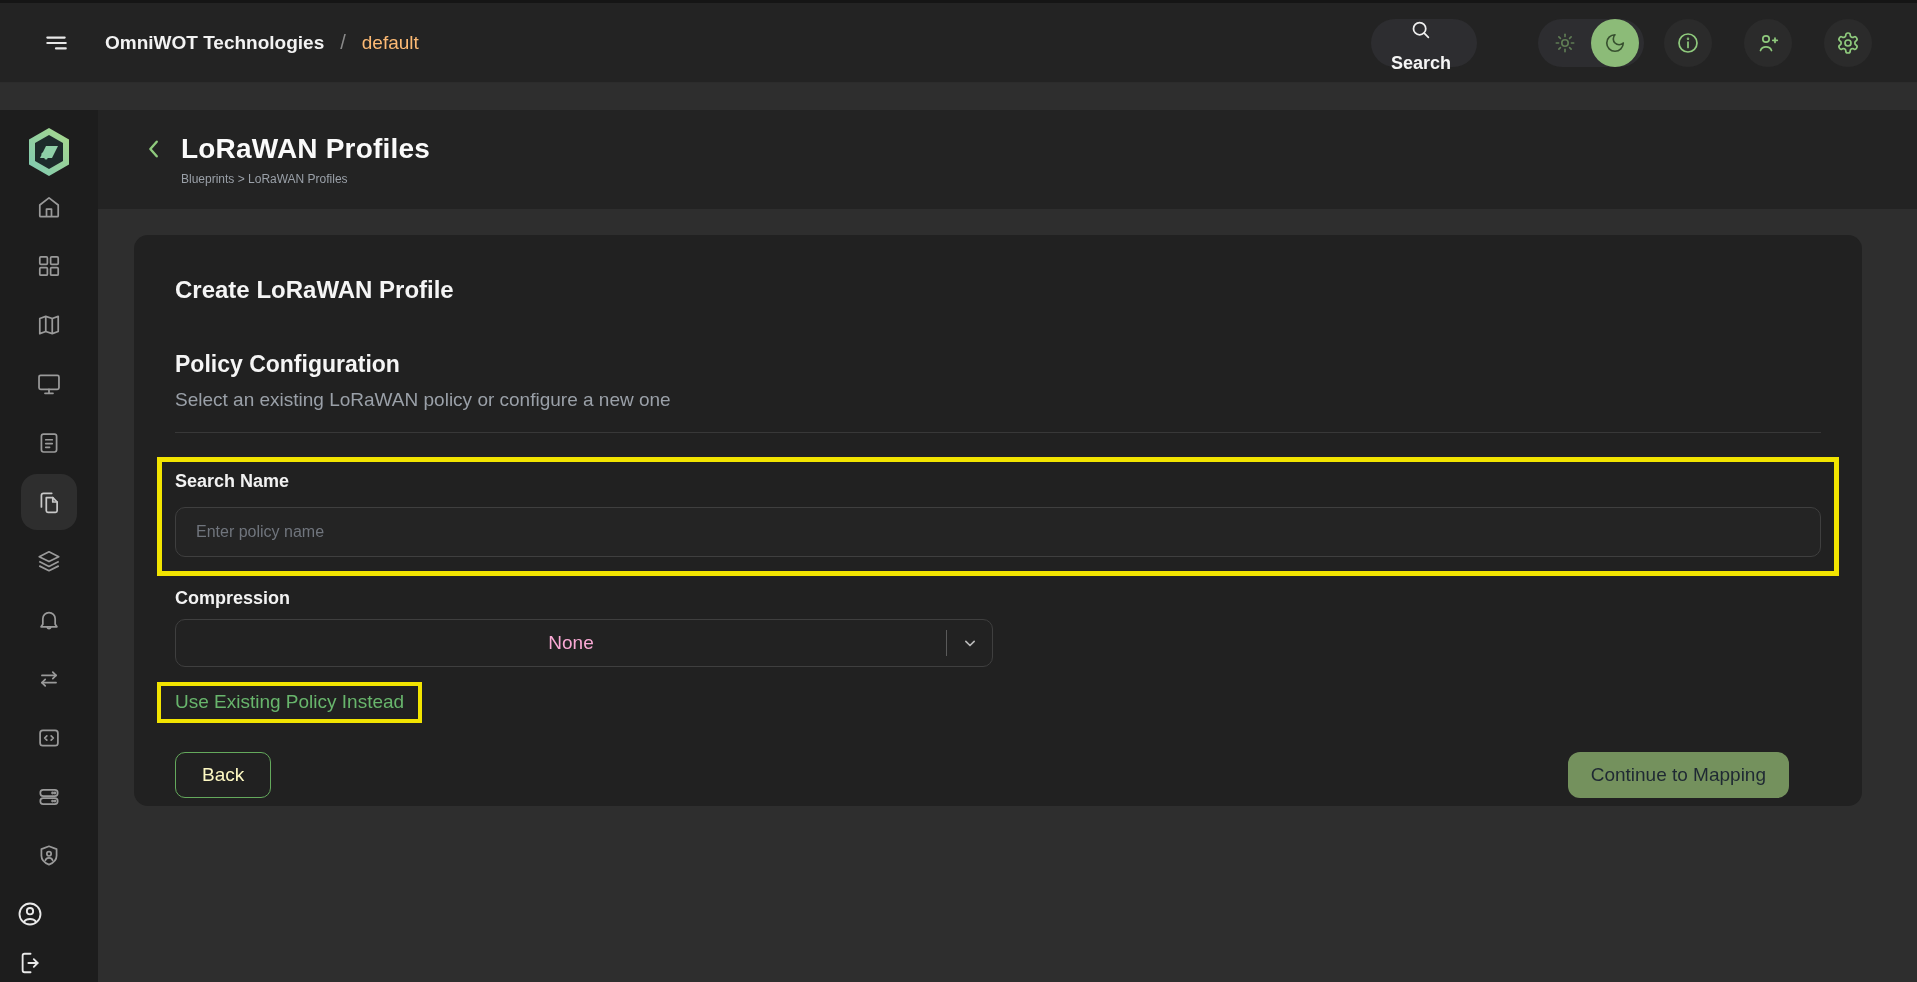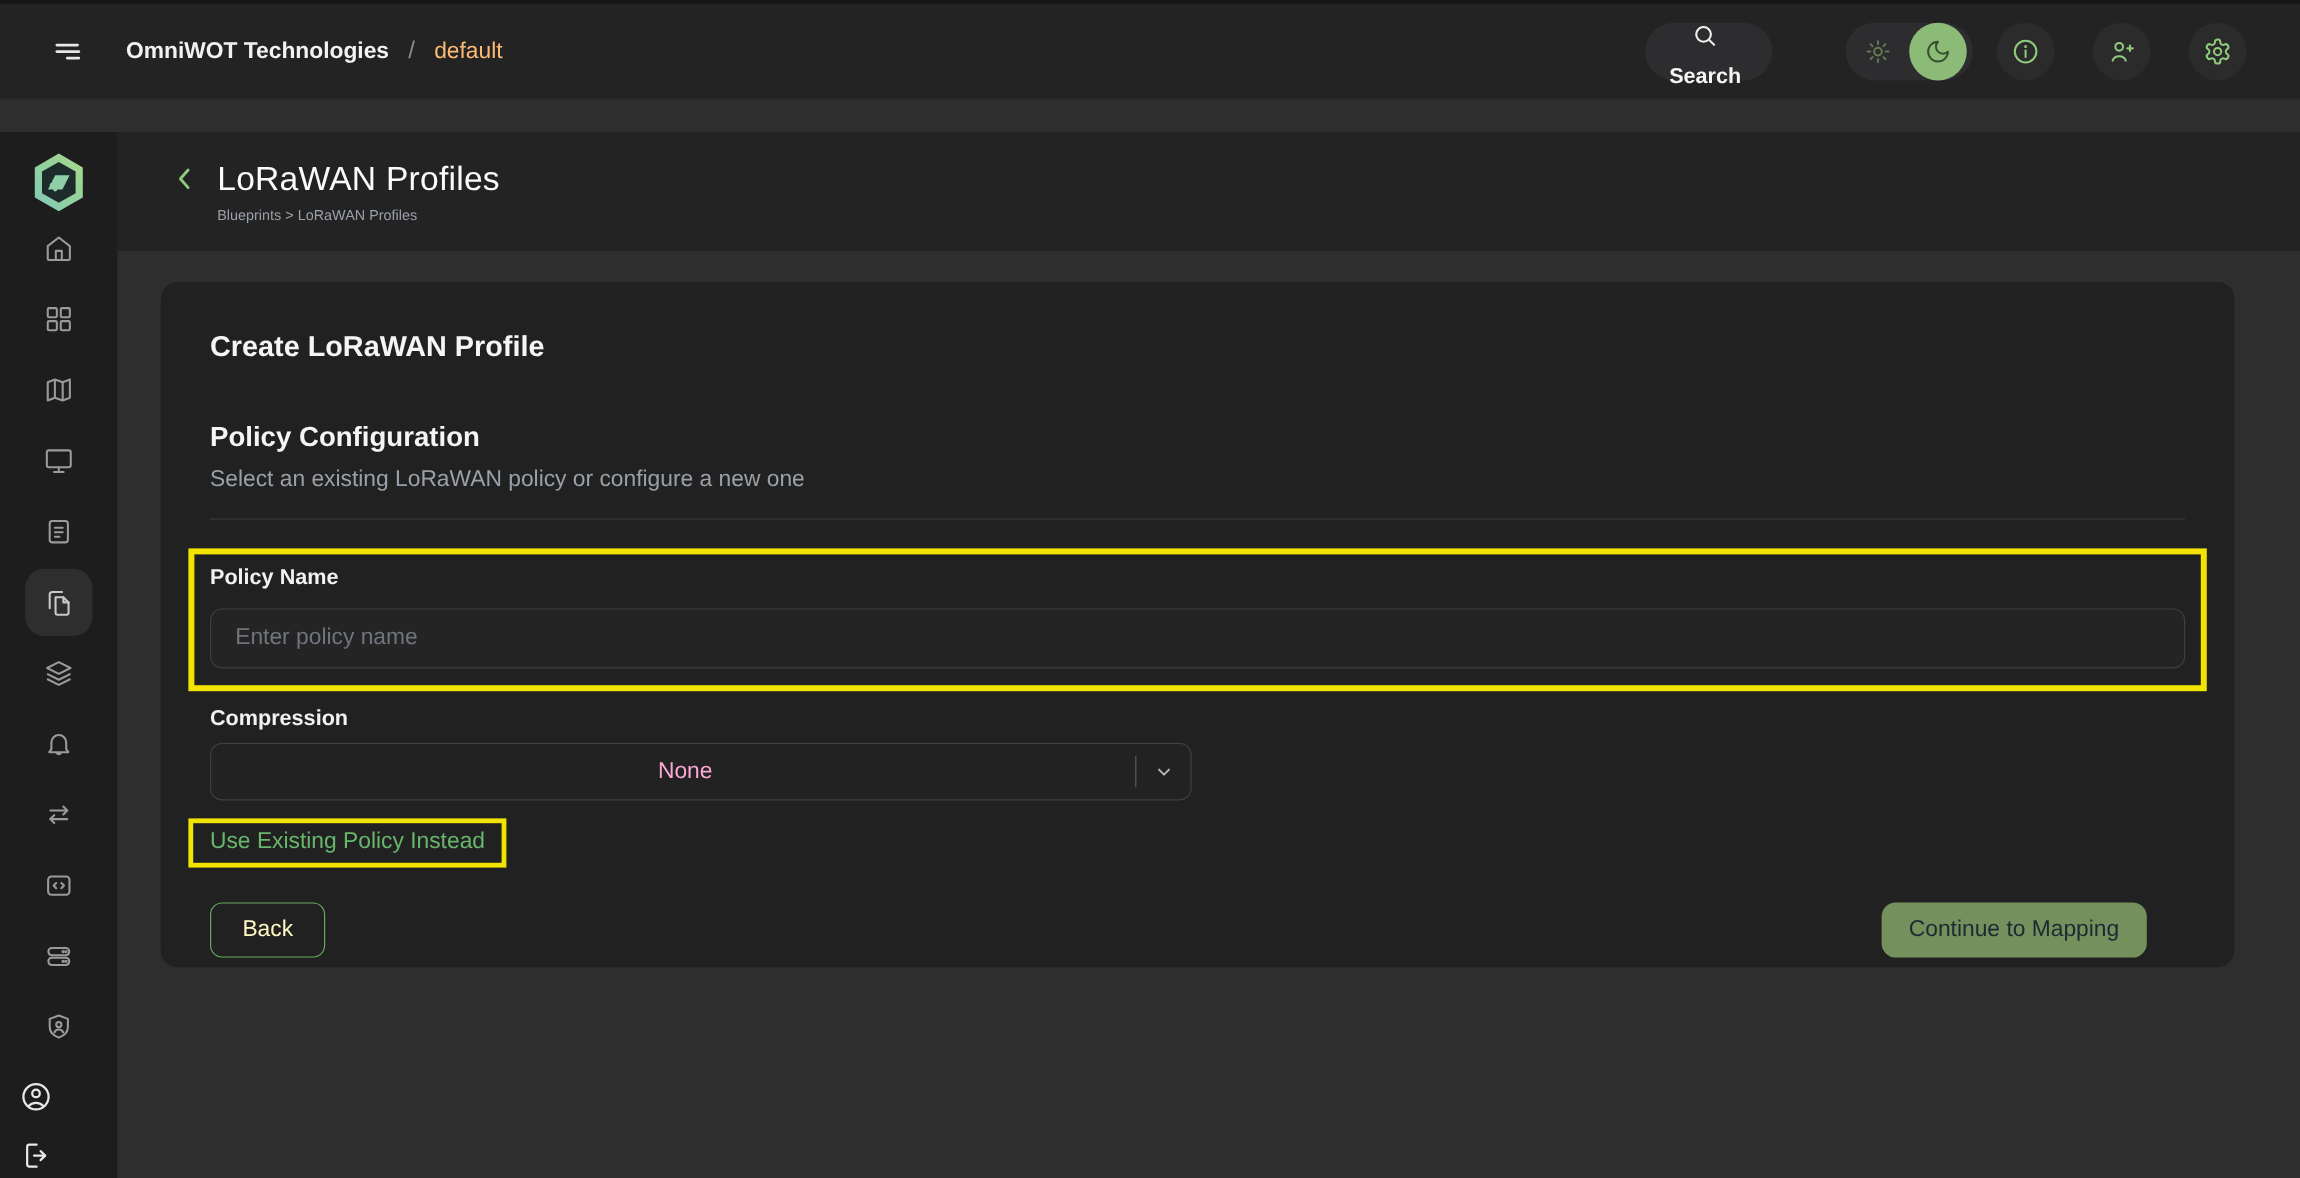--- a/index.html
+++ b/index.html
@@ -50,37 +50,37 @@
   .footer-btn { width:30px; height:30px; background:none; border:none; color:#e9e9e9;
     cursor:pointer; display:flex; align-items:center; justify-content:center; }
 
   
   .content { flex:1; display:flex; flex-direction:column; min-width:0; }
   .page-header { height:100px; flex:none; background:#232323; border-bottom:1px solid #2e2e2e;
     display:flex; align-items:center; padding-left:45px; }
   .back-chevron { background:none; border:none; color:#8fca7d; cursor:pointer;
     margin-right:16px; margin-top:-22px; display:flex; }
   .ph-text { display:flex; flex-direction:column; gap:7px; }
-  .page-title { color:#fafafa; font-size:28px; font-weight:400; letter-spacing:.2px; }
+  .page-title { color:#fafafa; font-size:28px; font-weight:700; letter-spacing:.2px; }
   .page-breadcrumb { color:#9aa0a8; font-size:12px; }
 
   .main { flex:1; background:#2e2e2e; padding:25px 55px 0 36px; }
   .card { width:1728px; height:571px; background:#212121; border-radius:14px;
     padding:41px 41px 35px 41px; }
 
   .card-title { color:#f5f5f5; font-size:24px; font-weight:700; margin-bottom:47px; }
   .section-title { color:#f5f5f5; font-size:23px; font-weight:700; margin-bottom:11px; }
   .section-sub { color:#9aa0a8; font-size:19px; margin-bottom:21px; }
   .card hr { border:none; border-top:1px solid #383838; margin-bottom:24px; }
 
   .hl-block { border:5px solid #f2e400; margin:0 -18px; padding:9px 13px 14px 13px; }
   .field-label { display:block; color:#f2f2f2; font-size:18px; font-weight:700; }
   .text-input { margin-top:15px; width:100%; height:50px; background:#242424;
     border:1px solid #3f3f3f; border-radius:10px; padding:0 20px; color:#e8e8e8;
-    font-size:19px; font-family:"Liberation Sans", sans-serif; outline:none; }
+    font-size:16px; font-family:"Liberation Sans", sans-serif; outline:none; }
   .text-input::placeholder { color:#70757d; }
 
   .field-compression { margin-top:12px; }
   .select { margin-top:10px; width:818px; height:48px; border:1px solid #3f3f3f;
     border-radius:10px; display:flex; align-items:center; padding:0 12px 0 20px;
     cursor:pointer; background:#222; }
   .select .value { color:#f9a8d4; font-size:19px; flex:1;text-align:center; }
   .select .vsep { width:1px; height:26px; background:#5a5a5a; margin-right:13px; }
   .select .chev { color:#b8b8b8; display:flex; }
 
@@ -372,21 +372,21 @@
       </div>
 
       <div class="main">
         <div class="card">
           <div class="card-title">Create LoRaWAN Profile</div>
           <div class="section-title">Policy Configuration</div>
           <div class="section-sub">Select an existing LoRaWAN policy or configure a new one</div>
           <hr>
 
           <div class="hl-block">
-            <label class="field-label">Policy Name</label>
+            <label class="field-label">Search Name</label>
             <input class="text-input" type="text" placeholder="Enter policy name" style="">
           </div>
 
           <div class="field-compression">
             <label class="field-label">Compression</label>
             <div class="select">
               <span class="value">None</span>
               <span class="vsep"></span>
               <span class="chev">
                 <svg width="20" height="20" viewBox="0 0 24 24" fill="none" stroke="currentColor" stroke-width="2" stroke-linecap="round" stroke-linejoin="round">

